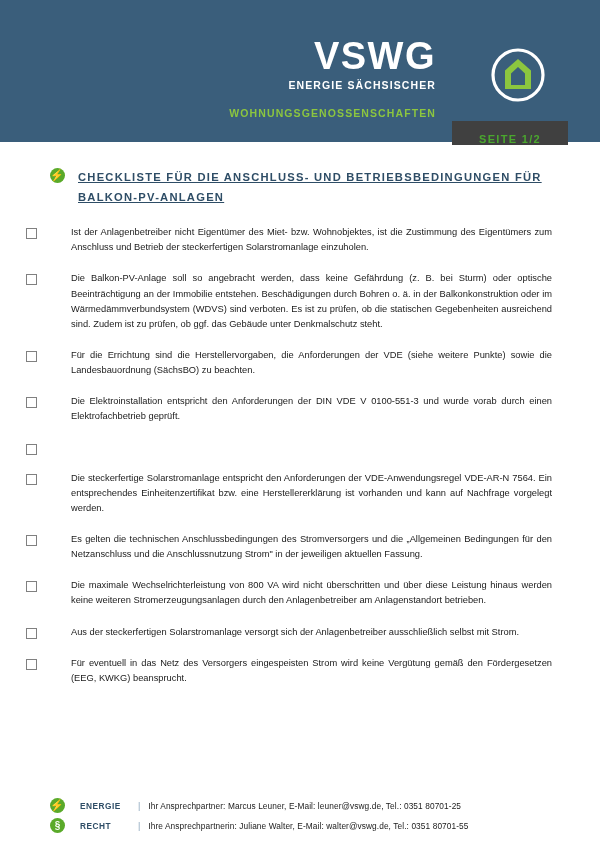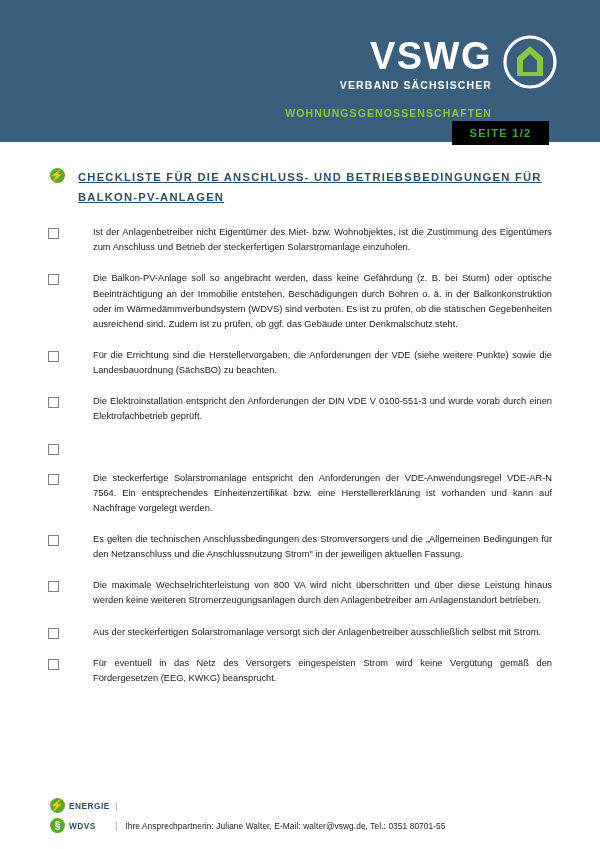--- a/index.html
+++ b/index.html
@@ -20,24 +20,25 @@
   
   .header {
     position: absolute;
     top: 0; left: 0;
     width: 600px;
     height: 142px;
     background: #3a5e7b;
   }
   .logo-block {
     position: absolute;
-    right: 42px;
+    right: 54px;
     top: 36px;
     display: flex;
-    align-items: flex-start;
+    align-items: center;
+    gap: 44px;
   }
   .logo-text-col {
     display: flex;
     flex-direction: column;
     align-items: flex-end;
     padding-top: 2px;
   }
   .logo-word {
     color: #ffffff;
     font-size: 38px;
@@ -65,25 +66,25 @@
   .logo-mark {
     margin-left: 10px;
     margin-top: -2px;
   }
 
   
   .page-badge {
     position: absolute;
     left: 452px;
     top: 121px;
-    width: 97px;
+    width: 116px;
     height: 24px;
-    background: #000000;
-    display: flex;
-    align-items: center;
+    background: #404040;
+    display: flex;
+    align-items: flex-end;
     justify-content: center;
   }
   .page-badge span {
     color: #4aa72e;
     font-size: 11px;
     font-weight: bold;
     letter-spacing: 1.3px;
   }
 
   
@@ -146,21 +147,21 @@
   
   .checklist {
     margin: 18px 0 0 0;
     padding: 0;
     list-style: none;
   }
   .check-item {
     display: flex;
     align-items: flex-start;
     margin: 0 18px 16px 0;
-    padding: 0 30px 0 48px;
+    padding: 0 30px 0 26px;
   }
   .checkbox {
     flex: 0 0 auto;
     width: 9px;
     height: 9px;
     border: 1px solid #808080;
     background: #ffffff;
     margin-top: 3px;
     margin-right: 0;
   }
@@ -184,22 +185,22 @@
   .footer-row {
     display: flex;
     align-items: center;
     margin-bottom: 5px;
   }
   .footer-cat {
     color: #2e4d66;
     font-size: 8.3px;
     font-weight: bold;
     letter-spacing: 0.5px;
-    width: 46px;
-    margin-left: 4px;
+    width: 58px;
+    margin-left: 15px;
   }
   .footer-sep {
     color: #8ca7bd;
     font-size: 9px;
     margin-right: 8px;
   }
   .footer-info {
     color: #1a1a1a;
     font-size: 8.3px;
     letter-spacing: 0.1px;
@@ -207,21 +208,21 @@
 </style>
 </head>
 <body>
 
 <div class="page">
 
   <div class="header">
     <div class="logo-block">
       <div class="logo-text-col">
         <div class="logo-word">VSWG</div>
-        <div class="logo-sub1">VERBAND SÄCHSISCHER</div>
+        <div class="logo-sub1">ENERGIE SÄCHSISCHER</div>
         <div class="logo-sub2">WOHNUNGSGENOSSENSCHAFTEN</div>
       </div>
       <div class="logo-mark">
         <svg width="56" height="56" viewBox="0 0 56 56" aria-hidden="true">
           <circle cx="28" cy="28" r="25" fill="none" stroke="#ffffff" stroke-width="3.2"></circle>
           <path d="M28 12 L41 23.5 L41 42 L15 42 L15 23.5 Z" fill="#8cc63f"></path>
           <path d="M28 20 L35 26.5 L35 38 L21 38 L21 26.5 Z" fill="#3a5e7b"></path>
         </svg>
       </div>
     </div>
@@ -283,24 +284,25 @@
     </ul>
   </div>
 
   <div class="footer">
     <div class="footer-row">
       <span class="icon-energy">
         <span class="bolt">⚡</span>
       </span>
       <span class="footer-cat">ENERGIE</span>
       <span class="footer-sep">|</span>
+      <span class="footer-info">Ihr Ansprechpartner: Marcus Leuner, E-Mail: leuner@vswg.de, Tel.: 0351 80701-25</span>
     </div>
     <div class="footer-row">
       <span class="icon-law">
         <span class="para">§</span>
       </span>
-      <span class="footer-cat">WDVS</span>
+      <span class="footer-cat">RECHT</span>
       <span class="footer-sep">|</span>
       <span class="footer-info">Ihre Ansprechpartnerin: Juliane Walter, E-Mail: walter@vswg.de, Tel.: 0351 80701-55</span>
     </div>
   </div>
 
 </div>
 
 </body></html>

